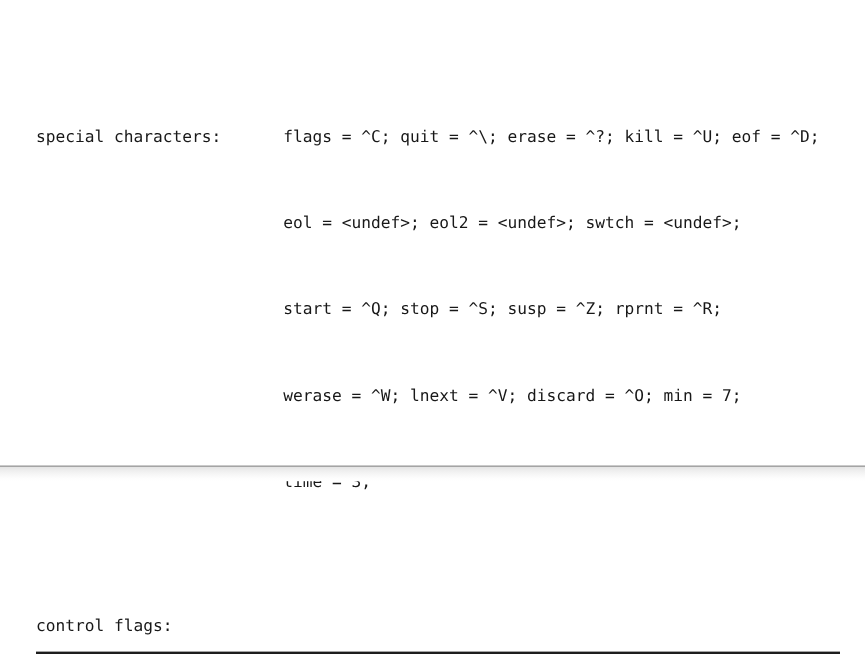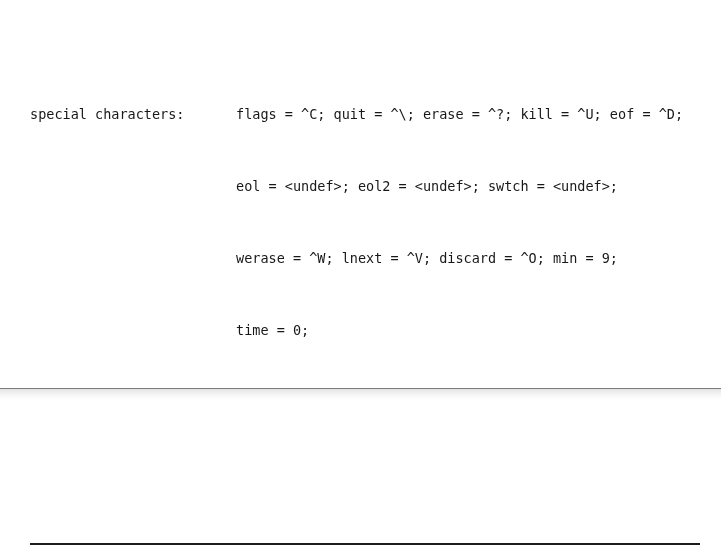--- a/index.html
+++ b/index.html
@@ -112,28 +112,32 @@
 
     
     <div class="row">
       <span class="label">special characters:</span>
       <span class="value">flags = ^C; quit = ^\; erase = ^?; kill = ^U; eof = ^D;</span>
     </div>
     <div class="row">
       <span class="value-cont">eol = &lt;undef&gt;; eol2 = &lt;undef&gt;; swtch = &lt;undef&gt;;</span>
     </div>
     <div class="row">
-      <span class="value-cont">werase = ^W; lnext = ^V; discard = ^O; min = 9;</span>
+      <span class="value-cont">start = ^Q; stop = ^S; susp = ^Z; rprnt = ^R;</span>
     </div>
     <div class="row">
-      <span class="value-cont">time = 0;</span>
+      <span class="value-cont">werase = ^W; lnext = ^V; discard = ^O; min = 7;</span>
+    </div>
+    <div class="row">
+      <span class="value-cont">time = 3;</span>
     </div>
 
     
     <div class="row">
+      <span class="label">control flags:</span>
     </div>
 
     
     
 
     
     
     
 
     

